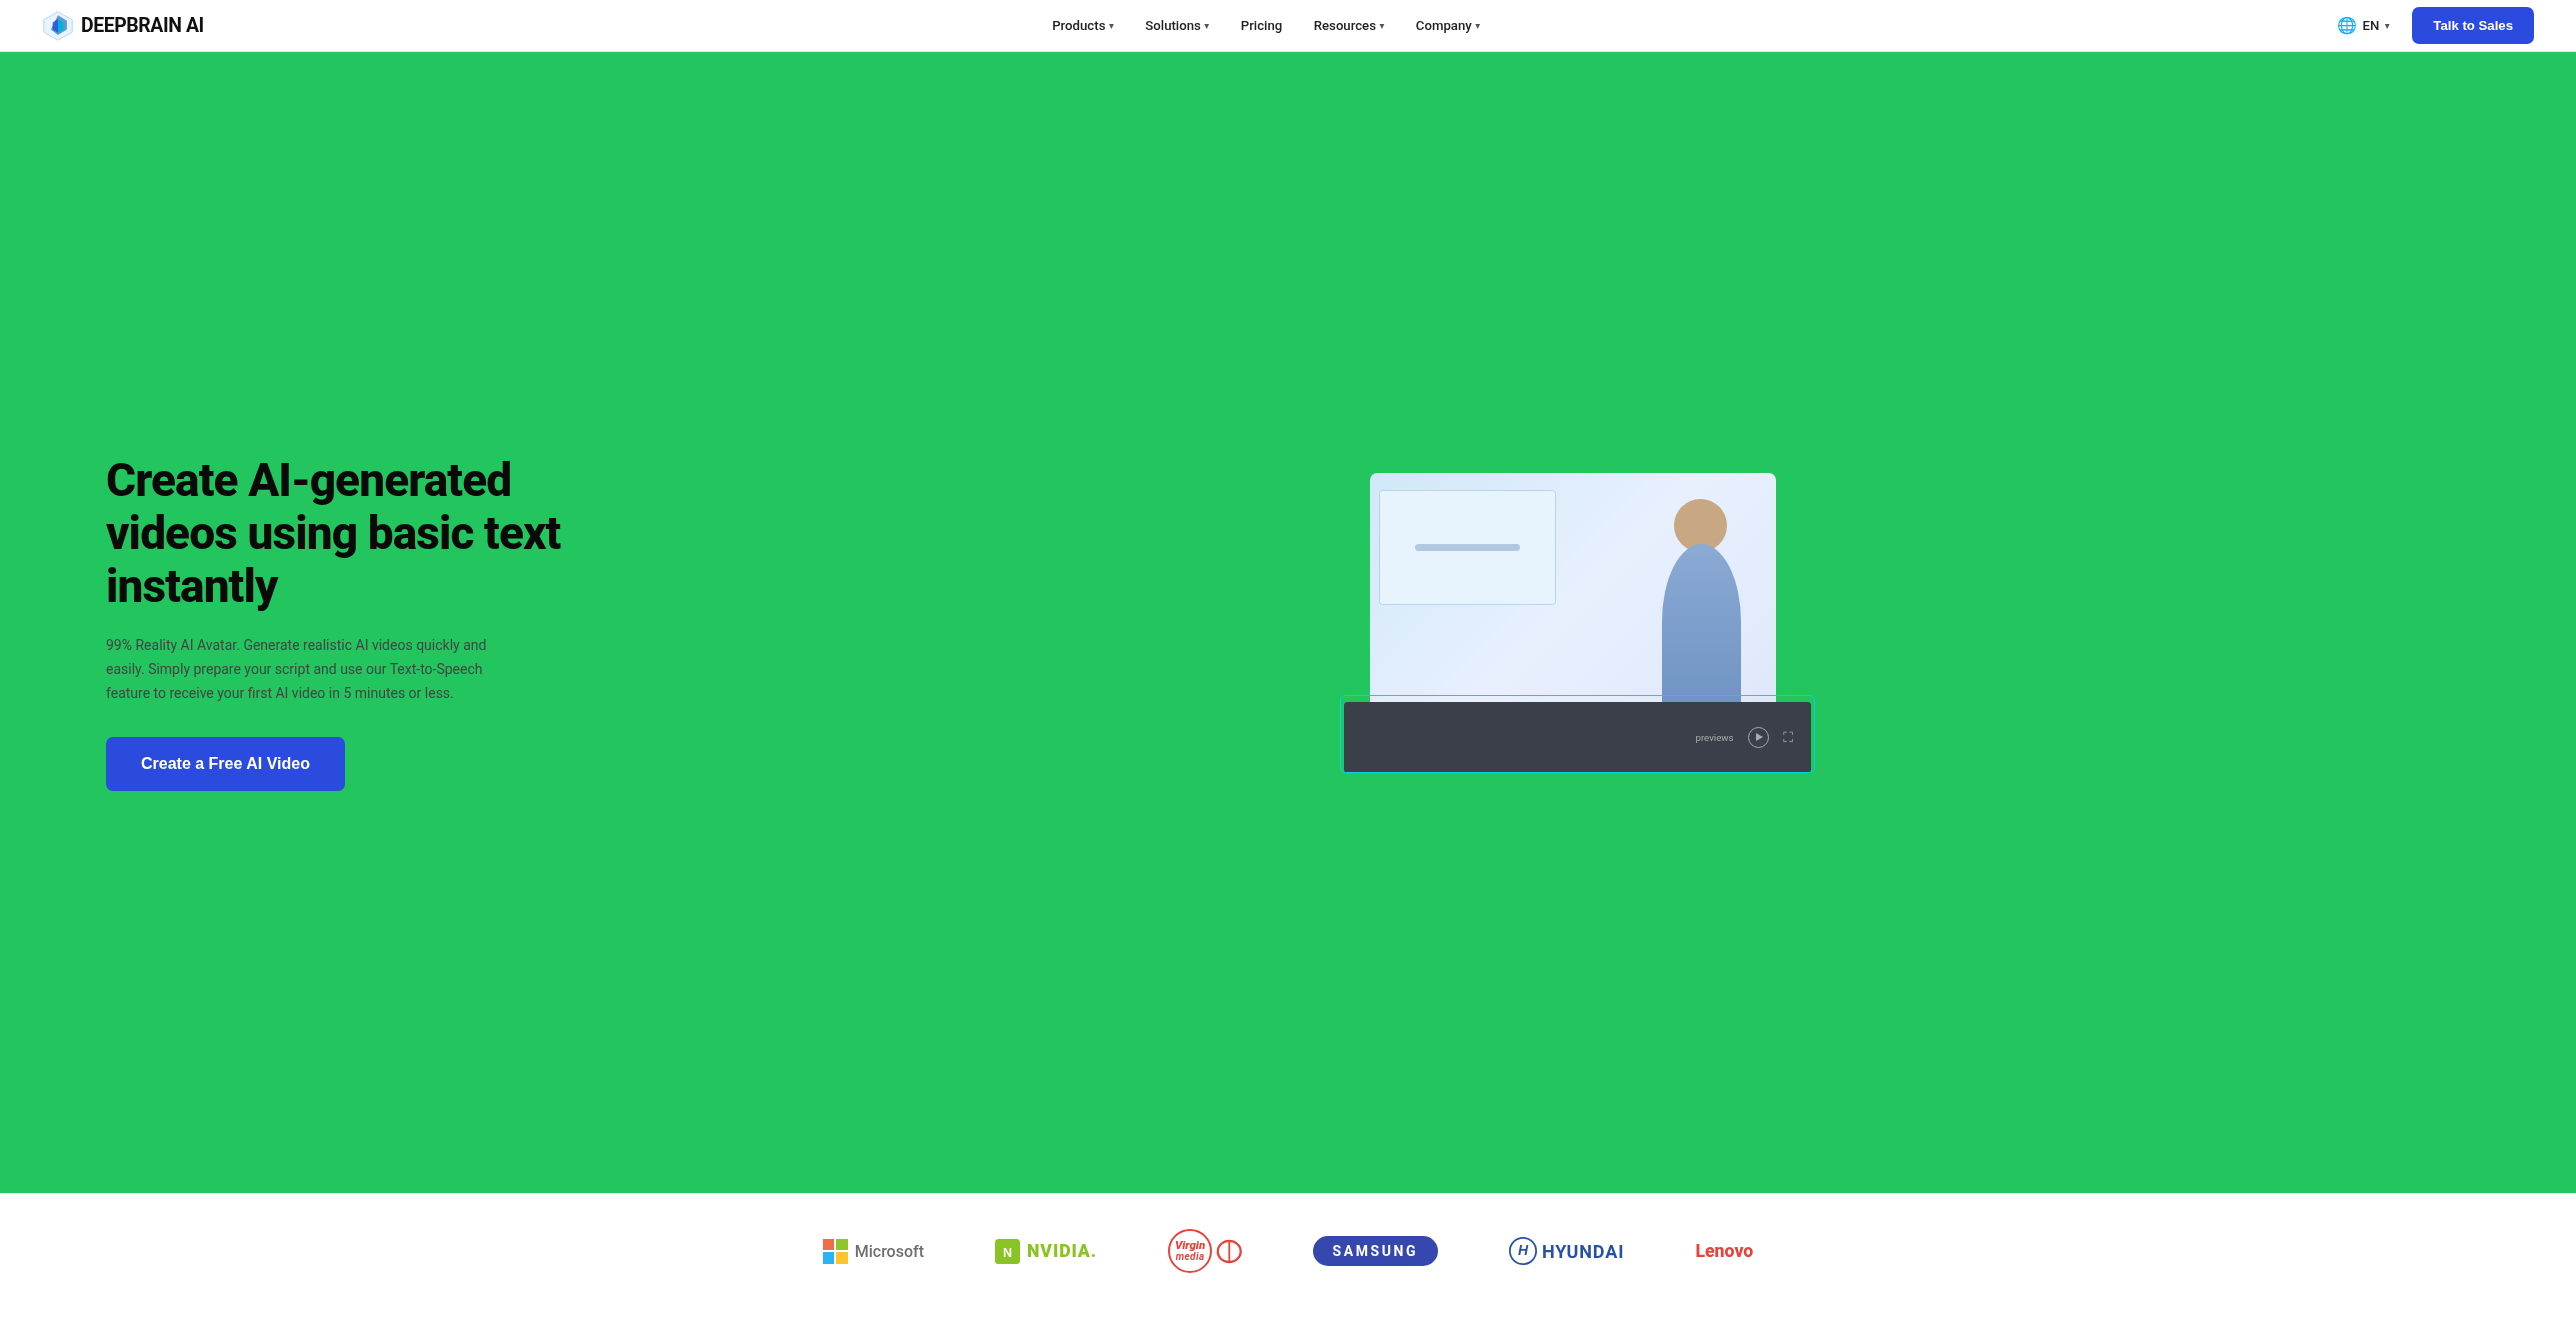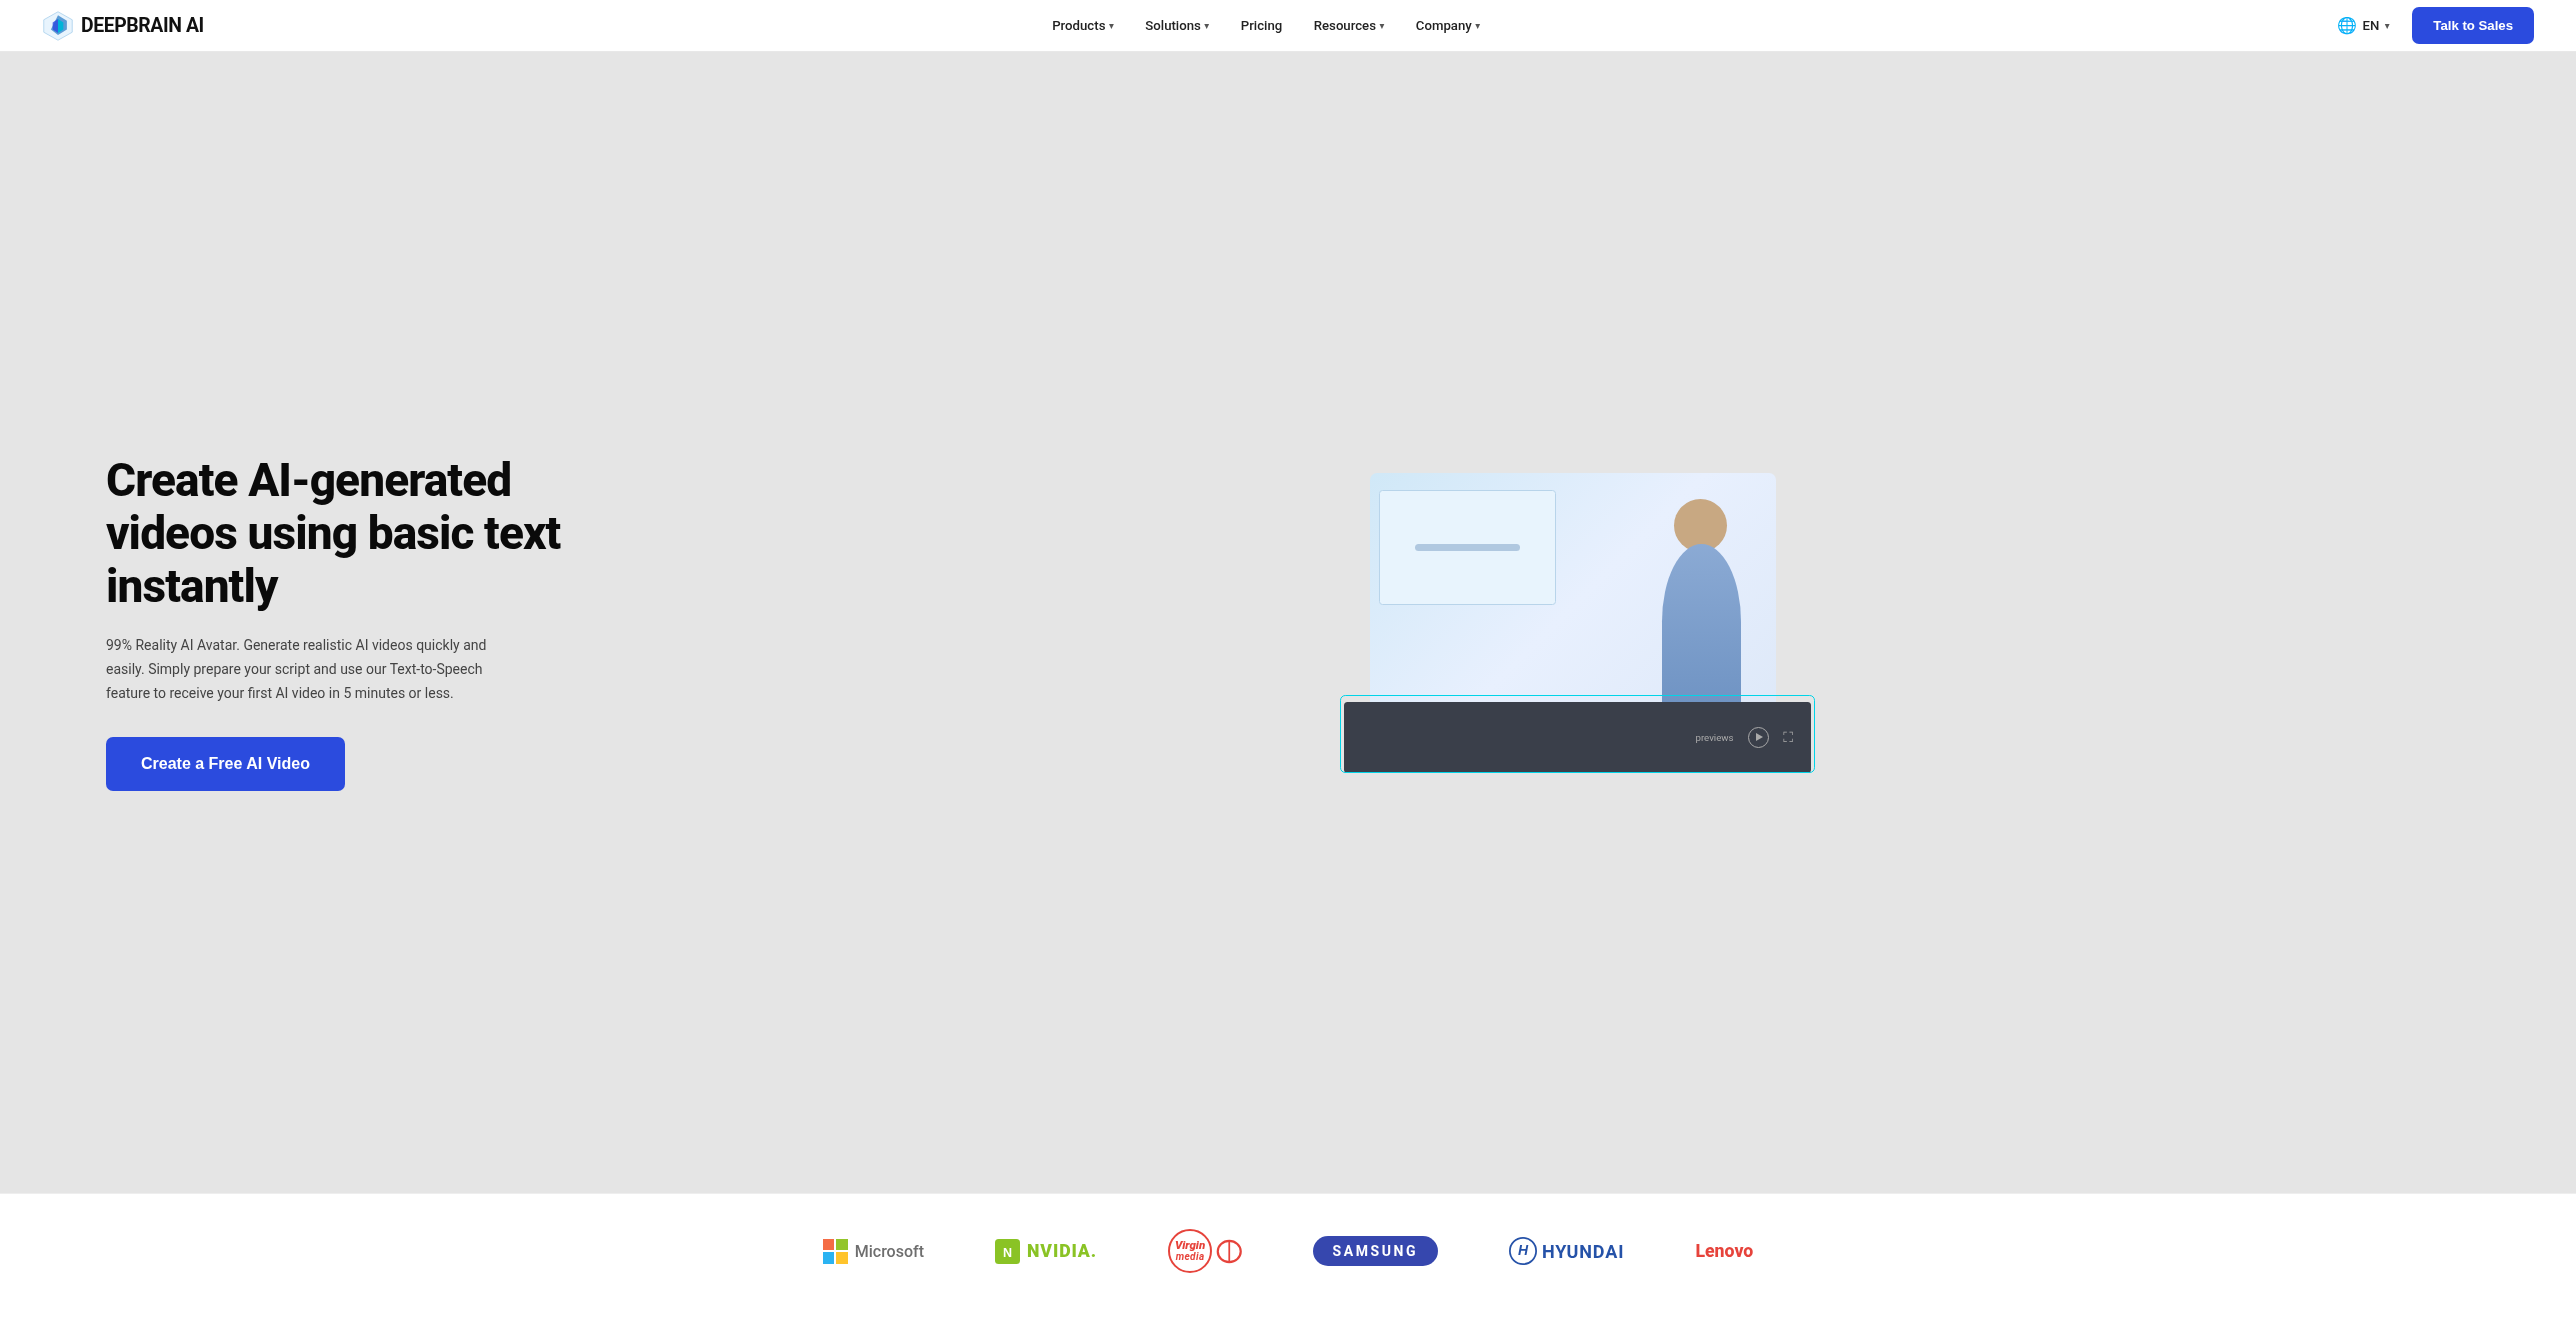--- a/index.html
+++ b/index.html
@@ -104,21 +104,21 @@
       transition: background 0.15s;
     }
 
     
     .hero {
       display: flex;
       align-items: center;
       justify-content: space-between;
       padding: 71px 66px 71px 106px;
       min-height: calc(100vh - 64px - 115px);
-      background: #e5e5e5;
+      background: #22c55e;
     }
 
     .hero-left {
       max-width: 459px;
       flex-shrink: 0;
     }
 
     .hero-title {
       font-size: 46px;
       font-weight: 800;

